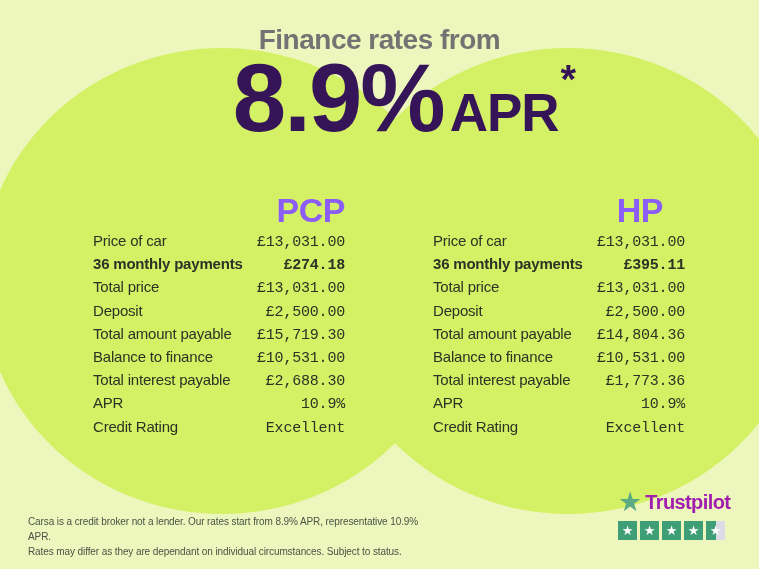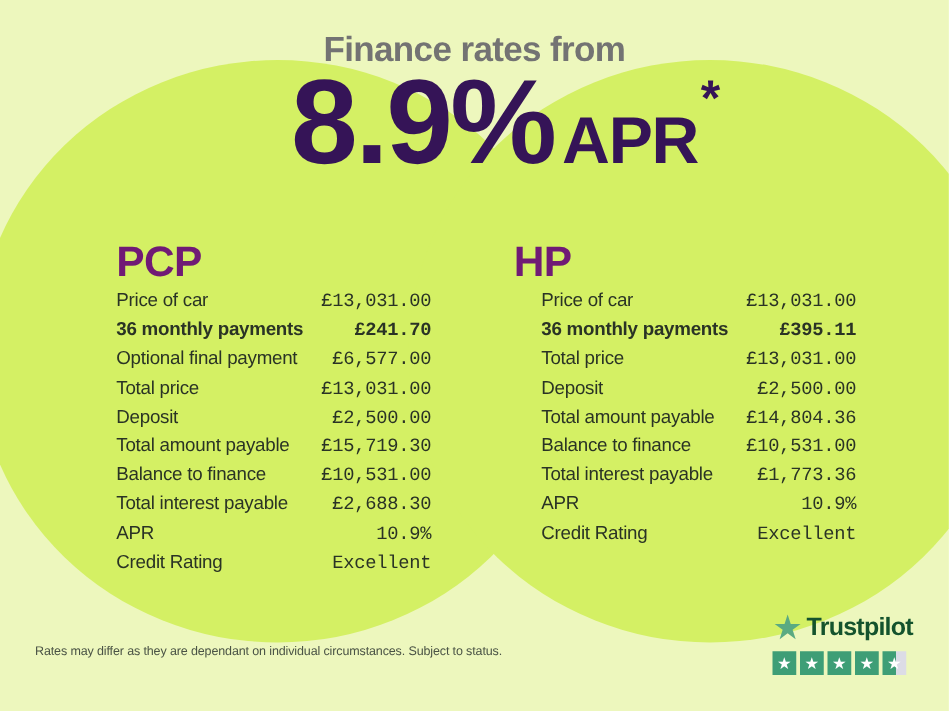--- a/index.html
+++ b/index.html
@@ -43,24 +43,24 @@
     letter-spacing:-1px;
     margin-left:6px;
   }
   .rate-asterisk{
     font-size:40px;font-weight:bold;line-height:1;
     position:relative;top:-38px;left:2px;
   }
 
   .col-title{
     position:absolute;top:191px;width:252px;
-    text-align:left;
+    text-align:right;
     font-size:34px;font-weight:bold;
     letter-spacing:-0.5px;
-    color:#701a75;
+    color:#8b5cf6;
   }
   .col-title.pcp{left:93px;}
   .col-title.hp{left:411px;}
 
   .fin-table{
     position:absolute;top:229px;width:252px;
     font-size:15px;letter-spacing:-0.2px;
   }
   .fin-table.pcp{left:93px;}
   .fin-table.hp{left:433px;}
@@ -84,21 +84,21 @@
   }
   .tp-logo-row{
     display:flex;align-items:center;
   }
   .tp-logo-star{
     color:#5aaa82;
     font-size:27px;line-height:27px;
     margin-right:3px;
   }
   .tp-brand{
-    color:#14532d;
+    color:#a21caf;
     font-size:20px;font-weight:bold;
     letter-spacing:-0.6px;
     text-align:center;
   }
   .tp-stars{
     display:flex;gap:3px;margin-top:5px;
   }
   .tp-star-box{
     width:19px;height:19px;
     background:#3e9e76;
@@ -128,25 +128,21 @@
   <div class="col-title pcp">PCP</div>
   <div class="col-title hp">HP</div>
 
   <div class="fin-table pcp">
     <div class="fin-row">
       <span class="fin-label">Price of car</span>
       <span class="fin-value">£13,031.00</span>
     </div>
     <div class="fin-row bold">
       <span class="fin-label">36 monthly payments</span>
-      <span class="fin-value">£241.70</span>
-    </div>
-    <div class="fin-row">
-      <span class="fin-label">Optional final payment</span>
-      <span class="fin-value">£6,577.00</span>
+      <span class="fin-value">£274.18</span>
     </div>
     <div class="fin-row">
       <span class="fin-label">Total price</span>
       <span class="fin-value">£13,031.00</span>
     </div>
     <div class="fin-row">
       <span class="fin-label">Deposit</span>
       <span class="fin-value">£2,500.00</span>
     </div>
     <div class="fin-row">
@@ -204,20 +200,21 @@
       <span class="fin-label">APR</span>
       <span class="fin-value">10.9%</span>
     </div>
     <div class="fin-row">
       <span class="fin-label">Credit Rating</span>
       <span class="fin-value">Excellent</span>
     </div>
   </div>
 
   <div class="disclaimer">
+    <div>Carsa is a credit broker not a lender. Our rates start from 8.9% APR, representative 10.9% APR.</div>
     <div>Rates may differ as they are dependant on individual circumstances. Subject to status.</div>
   </div>
 
   <div class="trustpilot">
     <div class="tp-logo-row">
       <span class="tp-logo-star">★</span>
       <span class="tp-brand">Trustpilot</span>
     </div>
     <div class="tp-stars">
       <span class="tp-star-box">★</span>

